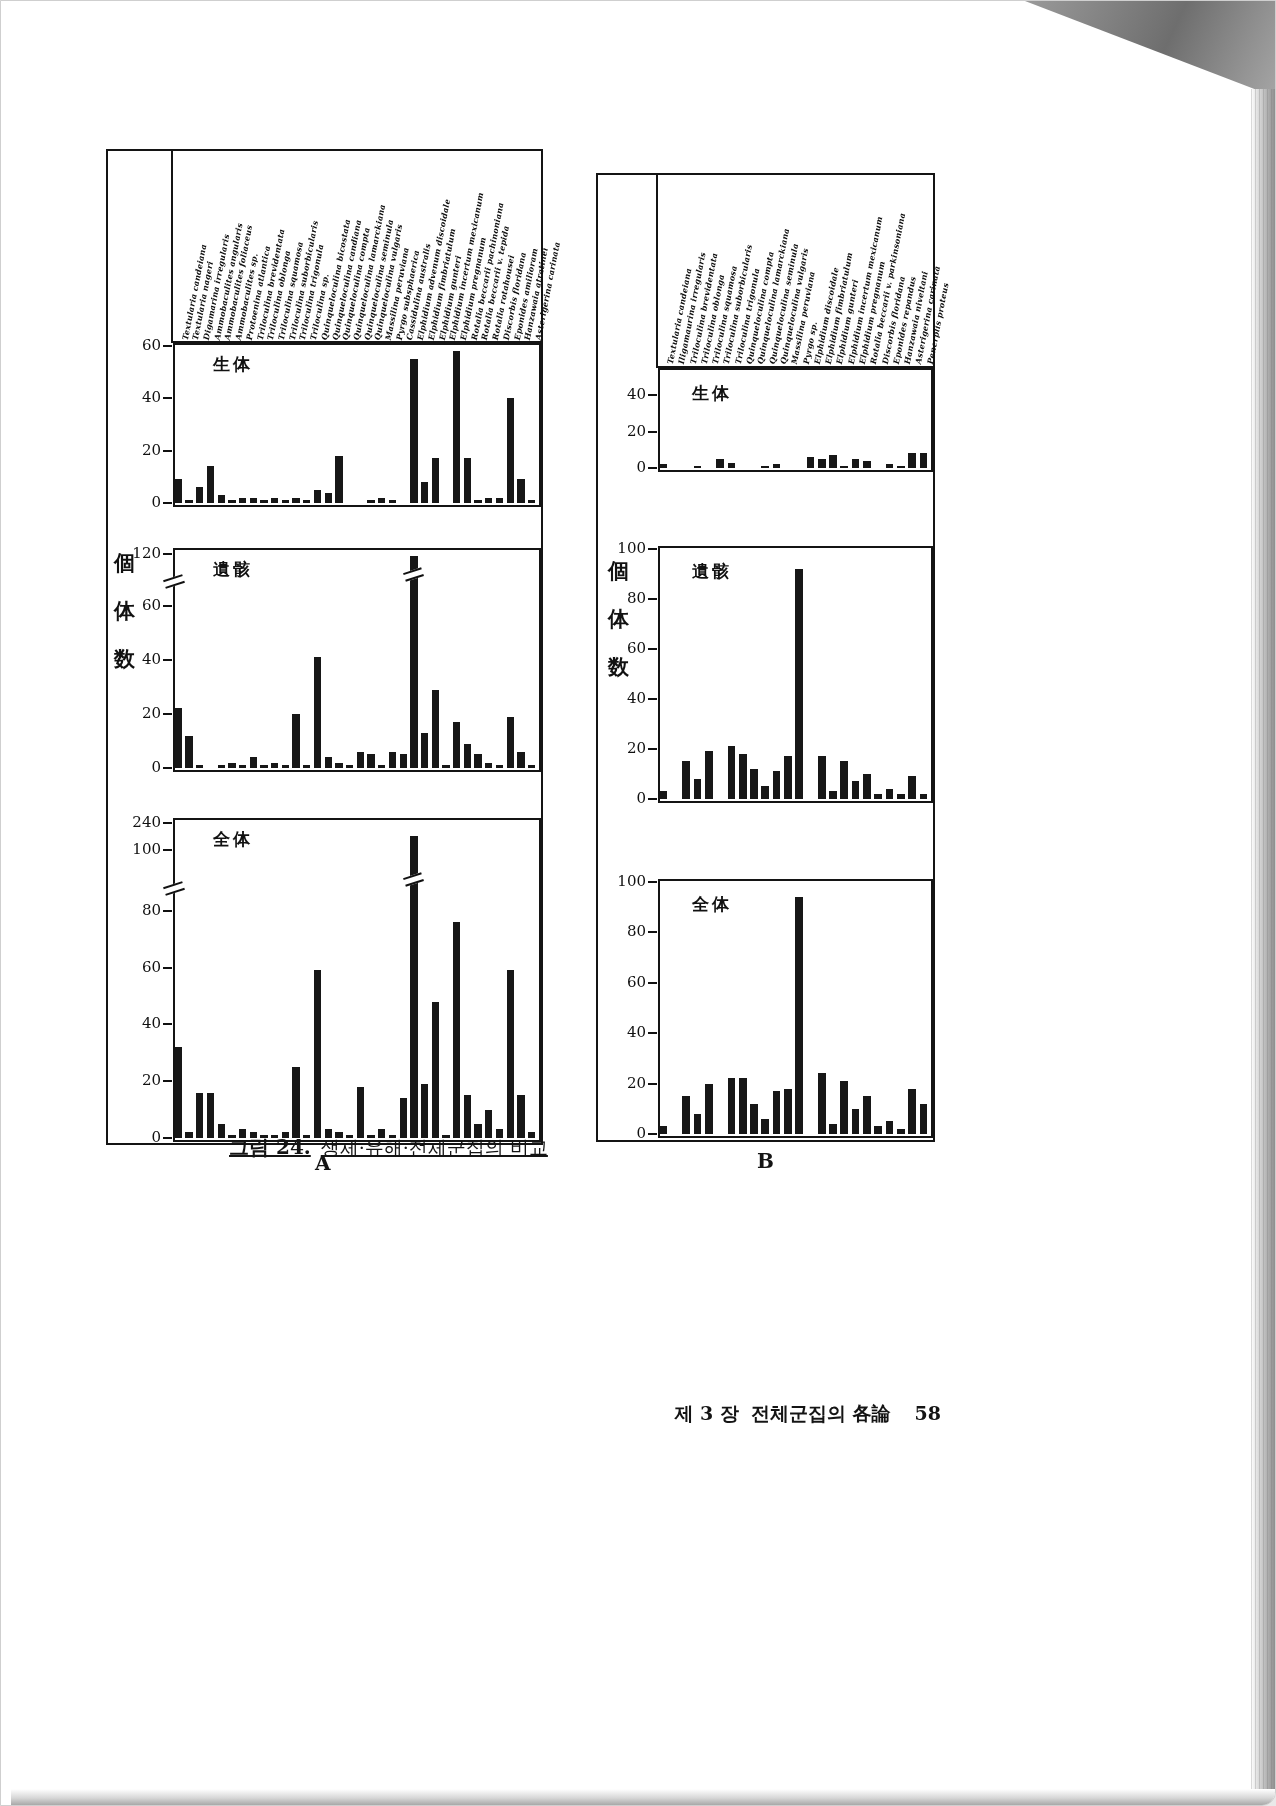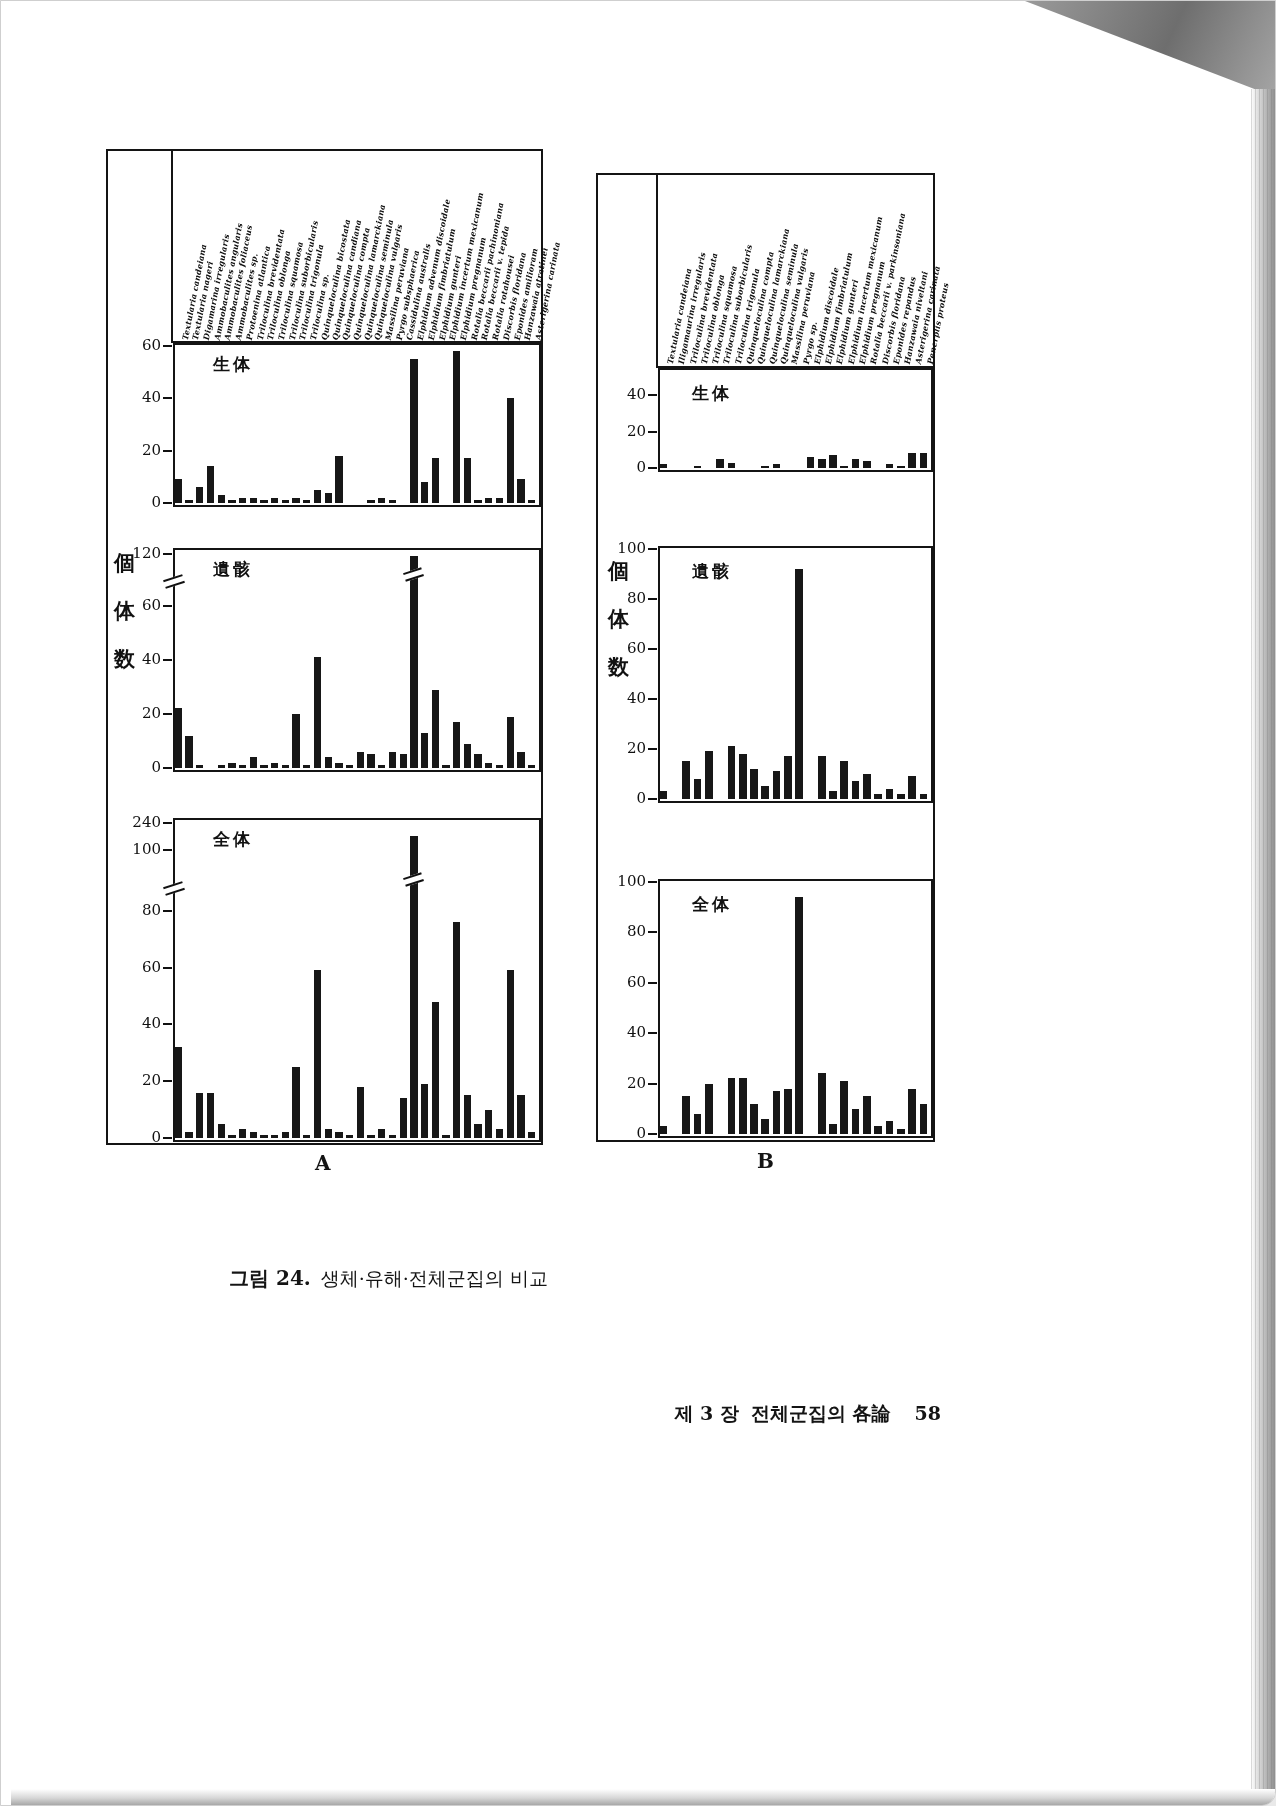--- a/index.html
+++ b/index.html
@@ -35,21 +35,21 @@
 
   .yaxis-label{position:absolute;display:flex;flex-direction:column;gap:20px;
     font:700 21px "DejaVu Serif",serif;color:#111;z-index:3;}
   #yaxis-a{left:6px;top:398px;}
   #yaxis-b{left:10px;top:382px;}
 
   .panel-letter{position:absolute;font:700 20px "DejaVu Serif",serif;color:#141414;z-index:1;}
   #letter-a{left:314px;top:1150px;}
   #letter-b{left:756px;top:1148px;}
 
-  .caption{position:absolute;left:228px;top:1264px;color:#141414;z-index:1;}
+  .caption{position:absolute;left:228px;top:1133px;color:#141414;z-index:1;text-decoration:underline;}
   .cap-line1{font-size:20px;}
   .cap-label{font-weight:700;margin-right:10px;}
   .cap-title{font-size:19px;}
   .cap-item{margin-top:15px;margin-left:80px;font-size:19px;}
   .cap-note{margin-top:13px;margin-left:116px;font-size:19px;}
 
   .footer{position:absolute;left:540px;top:1400px;width:400px;text-align:right;
     font:700 19px "DejaVu Serif",serif;color:#141414;z-index:1;}
   .ft-chapter{margin-right:12px;margin-top:40px;}
   .ft-page{margin-left:24px;}

